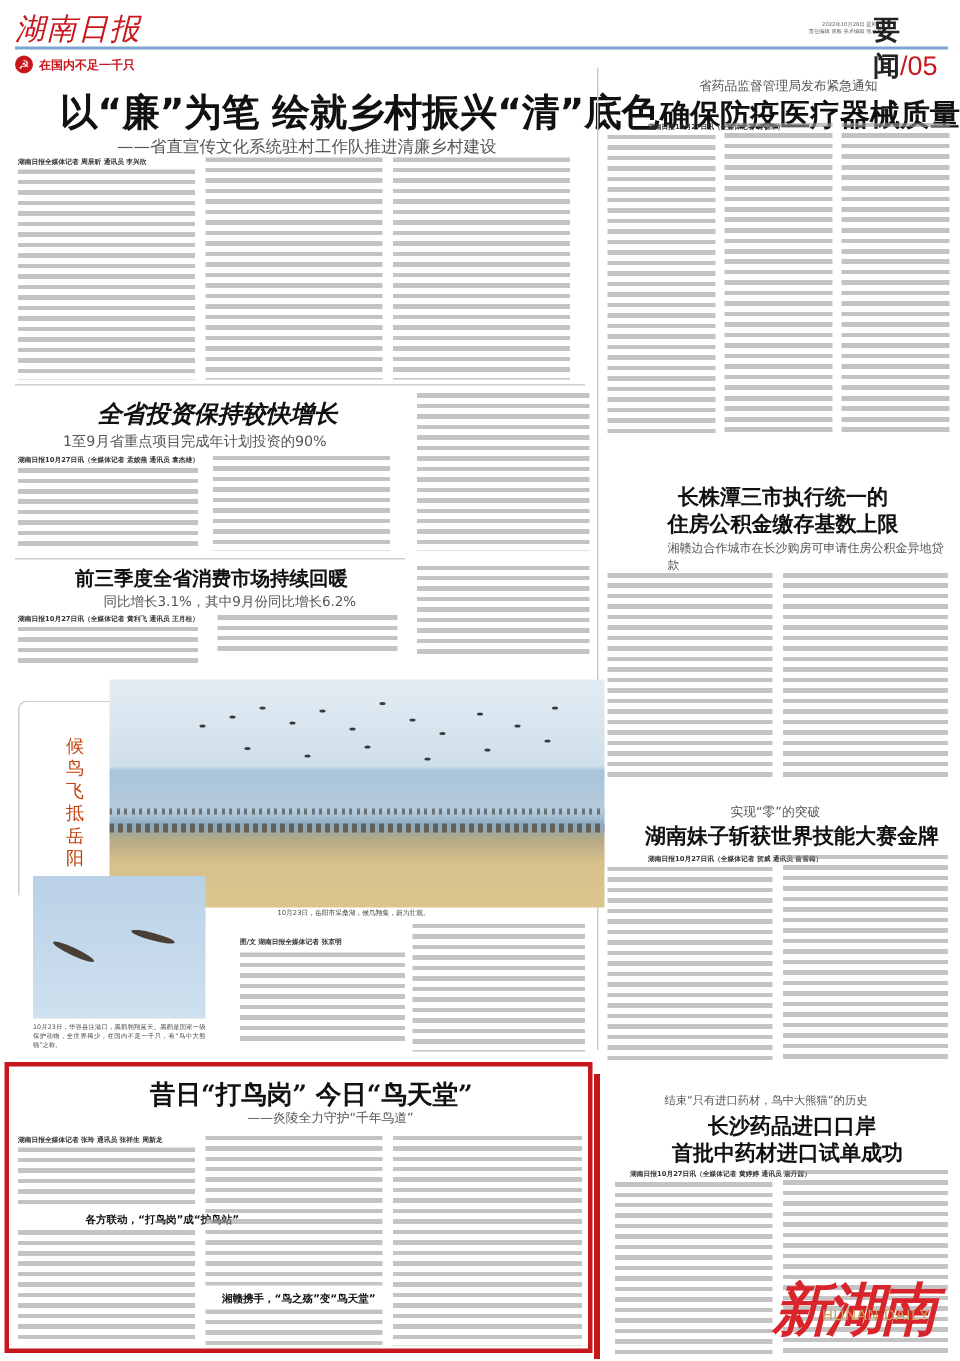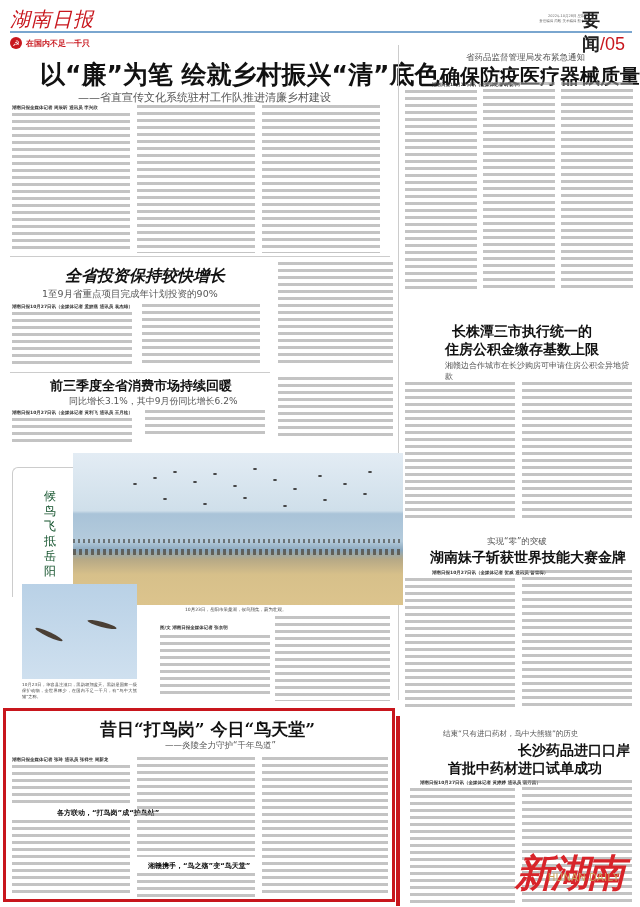--- a/index.html
+++ b/index.html
@@ -17,21 +17,21 @@
   .h-sub { color: #555; white-space: nowrap; }
   .byline { font-size: 4.5px; font-weight: bold; color: #333; }
   .body-text { font-size: 4.2px; line-height: 7px; color: #555; text-align: justify; overflow: hidden; }
   .filler { display: block; background: repeating-linear-gradient(to bottom, #9c9c9c 0px, #9c9c9c 3px, transparent 3px, transparent 7px); opacity: 0.6; }
   .vline { width: 1px; background: #ccc; }
   .hline { height: 1px; background: #ccc; }
   .photo-main { left: 73px; top: 453px; width: 330px; height: 152px; background: linear-gradient(to bottom, #e3ecf4 0%, #cfdfea 38%, #a9c3d8 40%, #b4cbdc 58%, #8aa7bd 64%, #b6a986 70%, #d7c08a 80%, #dcc48d 100%); overflow: hidden; }
   .bird { position: absolute; width: 4px; height: 2px; background: #3a3a3a; border-radius: 50%; }
   .photo-inset { left: 22px; top: 584px; width: 115px; height: 95px; background: linear-gradient(to bottom, #b9d1e6, #cfe0ef); }
   .crane { position: absolute; width: 30px; height: 5px; background: #4a3f35; border-radius: 50%; }
-  .vertical-title { left: 42px; top: 490px; width: 16px; font-size: 12px; color: #14532d; line-height: 15px; text-align: center; font-family: Liberation Mono, monospace; }
+  .vertical-title { left: 42px; top: 490px; width: 16px; font-size: 12px; color: #c2410c; line-height: 15px; text-align: center; font-family: Liberation Sans, sans-serif; }
   .boxed { left: 3px; top: 708px; width: 392px; height: 194px; border: 3px solid #c8161d; }
   .red-rule-v { left: 396px; top: 716px; width: 4px; height: 190px; background: #c8161d; }
   .watermark { left: 515px; top: 848px; font-size: 38px; font-style: italic; font-weight: bold; color: #d8242a; font-family: "DejaVu Serif", serif; letter-spacing: -2px; }
   .watermark-en { left: 548px; top: 872px; font-size: 10px; color: #c9a35a; font-family: "Liberation Sans", sans-serif; letter-spacing: 0.5px; }
 </style>
 </head>
 <body>
 
 <div class="abs masthead-logo">湖南日报</div>
 <div class="abs masthead-rule"></div>
@@ -177,21 +177,21 @@
 <div class="abs h-main" style="left:148px;top:861px;font-size:7px;">湘赣携手，“鸟之殇”变“鸟天堂”</div>
 <div class="abs" style="left:137px;top:873px;width:118px;height:24px;">
     <span class="filler" style="height:24px;"></span>
   </div>
 <div class="abs" style="left:262px;top:757px;width:126px;height:140px;">
     <span class="filler" style="height:140px;"></span>
   </div>
 
 <div class="abs red-rule-v"></div>
 <div class="abs h-sub" style="left:443px;top:729px;font-size:7.5px;">结束“只有进口药材，鸟中大熊猫”的历史</div>
-<div class="abs h-main" style="left:472px;top:742px;font-size:14px;margin-left:46px;">长沙药品进口口岸</div>
+<div class="abs h-main" style="left:472px;top:742px;font-size:14px;">长沙药品进口口岸</div>
 <div class="abs h-main" style="left:448px;top:760px;font-size:14px;">首批中药材进口试单成功</div>
 <div class="abs byline" style="left:420px;top:780px;">湖南日报10月27日讯（全媒体记者 黄婷婷 通讯员 唐丹茜）</div>
 <div class="abs" style="left:410px;top:788px;width:105px;height:115px;">
     <span class="filler" style="height:115px;"></span>
   </div>
 <div class="abs" style="left:522px;top:780px;width:110px;height:123px;">
     <span class="filler" style="height:123px;"></span>
   </div>
 
 <div class="abs watermark">新湖南</div>

